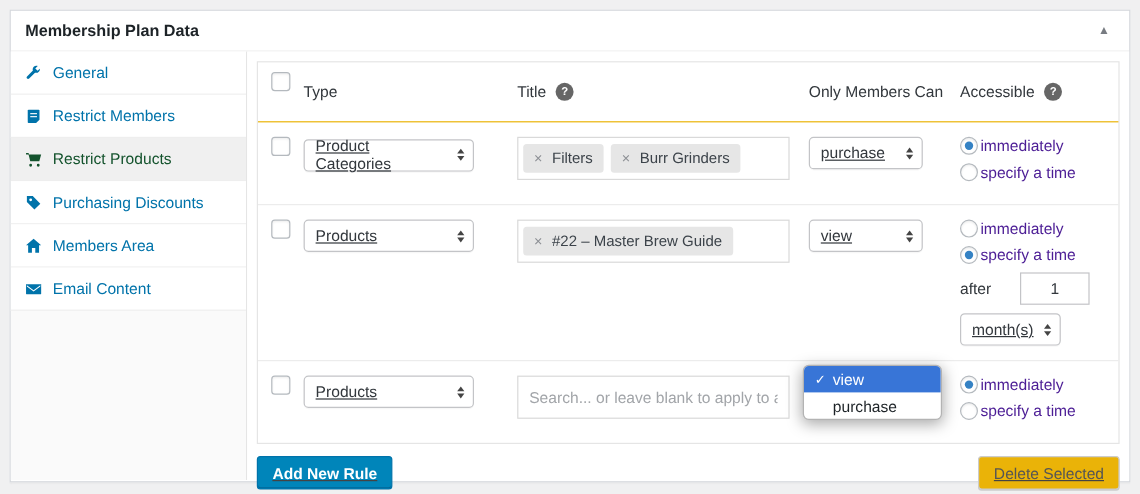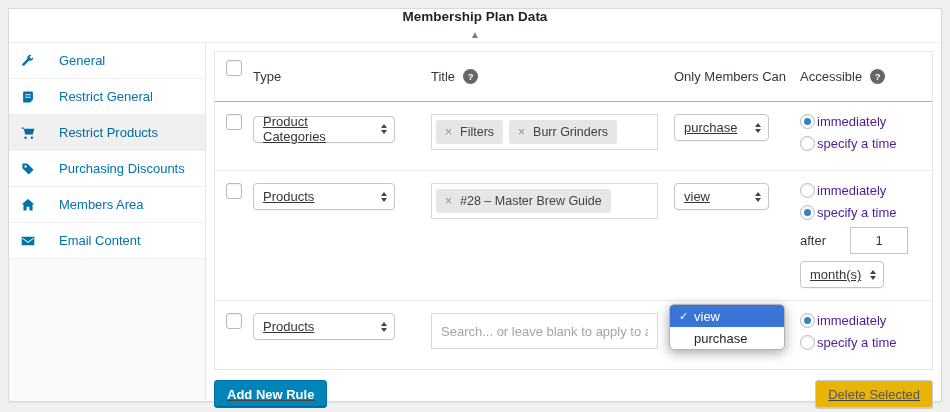--- a/index.html
+++ b/index.html
@@ -7,29 +7,29 @@
   body {
     width:950px; height:412px; overflow:hidden;
     background:#f0f0f1; color:#444;
     font-family:"Liberation Sans", sans-serif; font-size:13px;
   }
   .postbox {
     position:absolute; left:8px; top:8px; right:8px; bottom:10px;
     background:#fff; border:1px solid #d5d8dc; box-shadow:0 1px 1px rgba(0,0,0,.04);
   }
   
-  .postbox-header { height:34px; display:flex; align-items:center; padding:0 12px; border-bottom:1px solid #eee;flex-direction:column; }
+  .postbox-header { height:34px; display:flex; align-items:center; padding:0 12px; border-bottom:1px solid #eee; }
   .postbox-title { flex:1; font-weight:bold; font-size:13.5px; color:#1d2327; }
   .collapse-btn { color:#787c82; font-size:10px; line-height:1; cursor:pointer; padding:2px 4px; }
   
   .panel-body { display:flex; height:calc(100% - 35px); }
   .tabs { width:197px; flex:none; border-right:1px solid #e5e5e5; background:#fafafa; }
-  .tab { display:flex; align-items:center; gap:24px; height:36px; padding:0 12px;
+  .tab { display:flex; align-items:center; gap:9px; height:36px; padding:0 12px;
          background:#fff; color:#0073aa; border-bottom:1px solid #eee; cursor:pointer; }
-  .tab.active { background:#f0f0f0; color:#0369a1; }
+  .tab.active { background:#f0f0f0; color:#14532d; }
   .tab svg { width:14px; height:14px; flex:none; fill:currentColor; }
   .content { flex:1; padding:8px; position:relative; background:#fff; }
   
   .rules-table { border:1px solid #e5e5e5; }
   .grid { display:grid; grid-template-columns:38px 178px 1fr 118px 140px; }
   .head-row { height:50px; align-items:center; border-bottom:1px solid #eab308; color:#32373c; }
   .head-row .cb-cell { align-self:flex-start; padding-top:8px; }
   .hdr { display:flex; align-items:center; gap:8px; }
   .rule-row { border-bottom:1px solid #ececec; align-items:start; }
   .rule-row:last-of-type { border-bottom:none; }
@@ -105,21 +105,21 @@
         <svg viewBox="0 0 20 20">
             <path d="M17.5 5.2c0 2.4-2 4.4-4.4 4.4-.5 0-1-.1-1.4-.2l-7 7c-.7.7-1.8.7-2.5 0s-.7-1.8 0-2.5l7-7c-.2-.5-.3-1-.3-1.5C8.9 3 10.9 1 13.3 1c.6 0 1.1.1 1.6.3L12 4.3l2.8 2.8 2.5-2.5c.1.2.2.4.2.6z"></path>
           </svg>
         <span>General</span>
       </div>
       <div class="tab">
         <svg viewBox="0 0 20 20">
             <path d="M4 2h12c.6 0 1 .4 1 1v11l-4 4H4c-.6 0-1-.4-1-1V3c0-.6.4-1 1-1z"></path>
             <path fill="#fff" opacity=".9" d="M6 6h8v1.5H6zM6 9.5h8V11H6z"></path>
           </svg>
-        <span>Restrict General</span>
+        <span>Restrict Members</span>
       </div>
       <div class="tab active">
         <svg viewBox="0 0 20 20">
             <path d="M1 2h3l.6 2H19l-2.2 8H6L4 4H1V2zm5.5 13a1.7 1.7 0 1 0 0 3.4 1.7 1.7 0 0 0 0-3.4zm9 0a1.7 1.7 0 1 0 0 3.4 1.7 1.7 0 0 0 0-3.4z"></path>
           </svg>
         <span>Restrict Products</span>
       </div>
       <div class="tab">
         <svg viewBox="0 0 20 20">
             <path fill-rule="evenodd" d="M2 2h7l9 9-7 7-9-9V2zm4.5 2.8a1.7 1.7 0 1 0 0 3.4 1.7 1.7 0 0 0 0-3.4z"></path>
@@ -216,21 +216,21 @@
               <span class="spin">
                   <i class="up"></i>
                   <i class="dn"></i>
                 </span>
             </span>
           </div>
           <div class="cell title-cell">
             <div class="title-box">
               <span class="tag">
                 <span class="x">×</span>
-                <span>#28 – Master Brew Guide</span>
+                <span>#22 – Master Brew Guide</span>
               </span>
             </div>
           </div>
           <div class="cell">
             <span class="select mc-select">
               <span>view</span>
               <span class="spin">
                   <i class="up"></i>
                   <i class="dn"></i>
                 </span>

